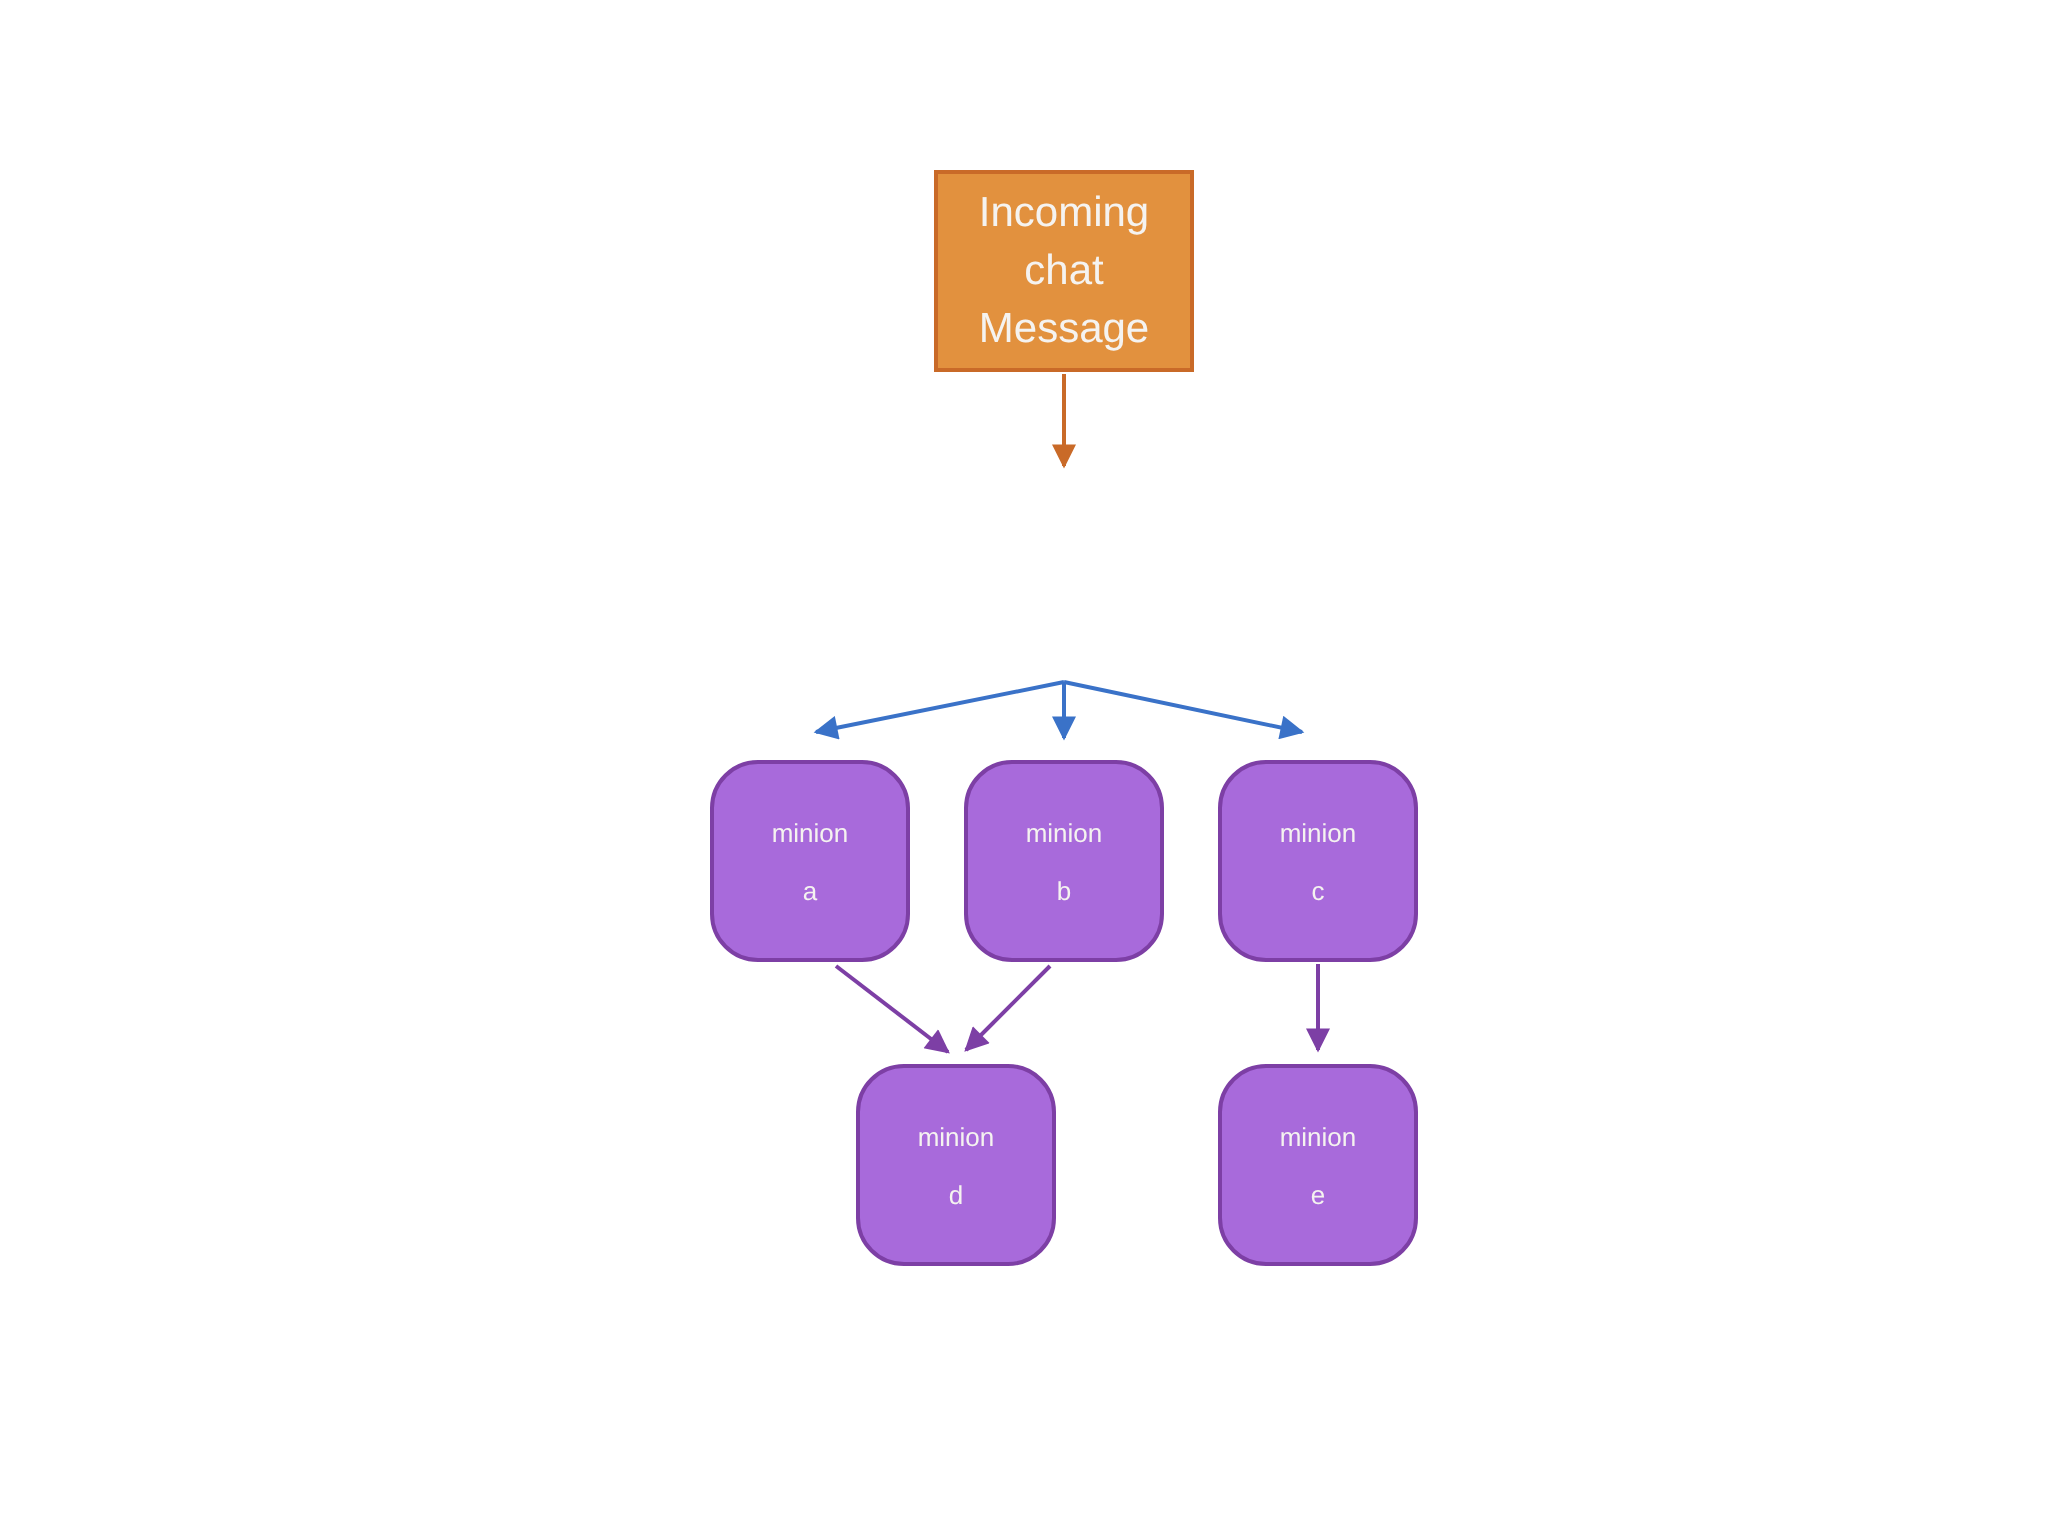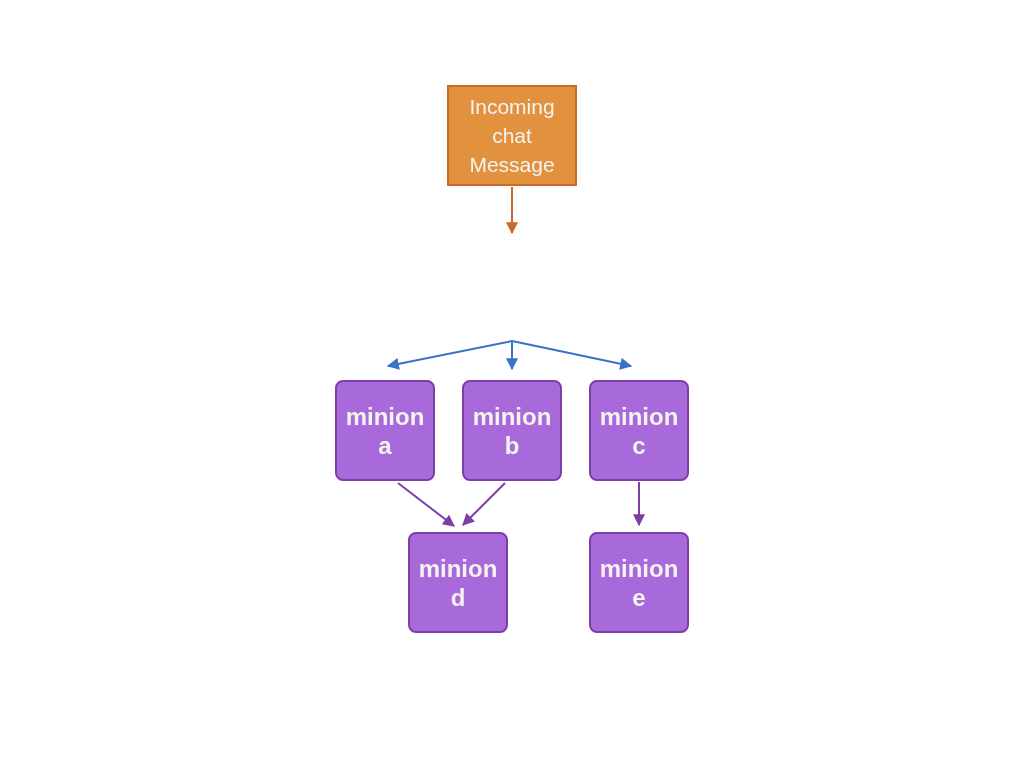--- a/index.html
+++ b/index.html
@@ -6,20 +6,21 @@
     margin: 0;
     padding: 0;
   }
   .slide {
     position: relative;
     width: 840px;
     height: 768px;
     background: var(--background, #ffffff);
     font-family: "Liberation Sans", sans-serif;
     overflow: hidden;
+    margin-left: 20px;
   }
   .edges {
     position: absolute;
     left: 0;
     top: 0;
     width: 1024px;
     height: 768px;
     pointer-events: none;
   }
   .edge {
@@ -56,24 +57,23 @@
     left: 247px; top: 238px;
     width: 530px; height: 101px;
     background: var(--scheduler-fill);
     border: 2px solid var(--scheduler-border);
     font-size: 21px;
   }
   .node-minion {
     width: 100px; height: 101px;
     background: var(--minion-fill);
     border: 2px solid var(--minion-border);
-    border-radius: 8px;
-    font-size: 24px;
+    border-radius: 24px;
+    font-size: 13px;
     line-height: 29px;
-    font-weight: bold;
   }
   .node-minion-a { left: 335px; top: 380px; }
   .node-minion-b { left: 462px; top: 380px; }
   .node-minion-c { left: 589px; top: 380px; }
   .node-minion-d { left: 408px; top: 532px; }
   .node-minion-e { left: 589px; top: 532px; }
 </style>
 </head>
 <body>
 

